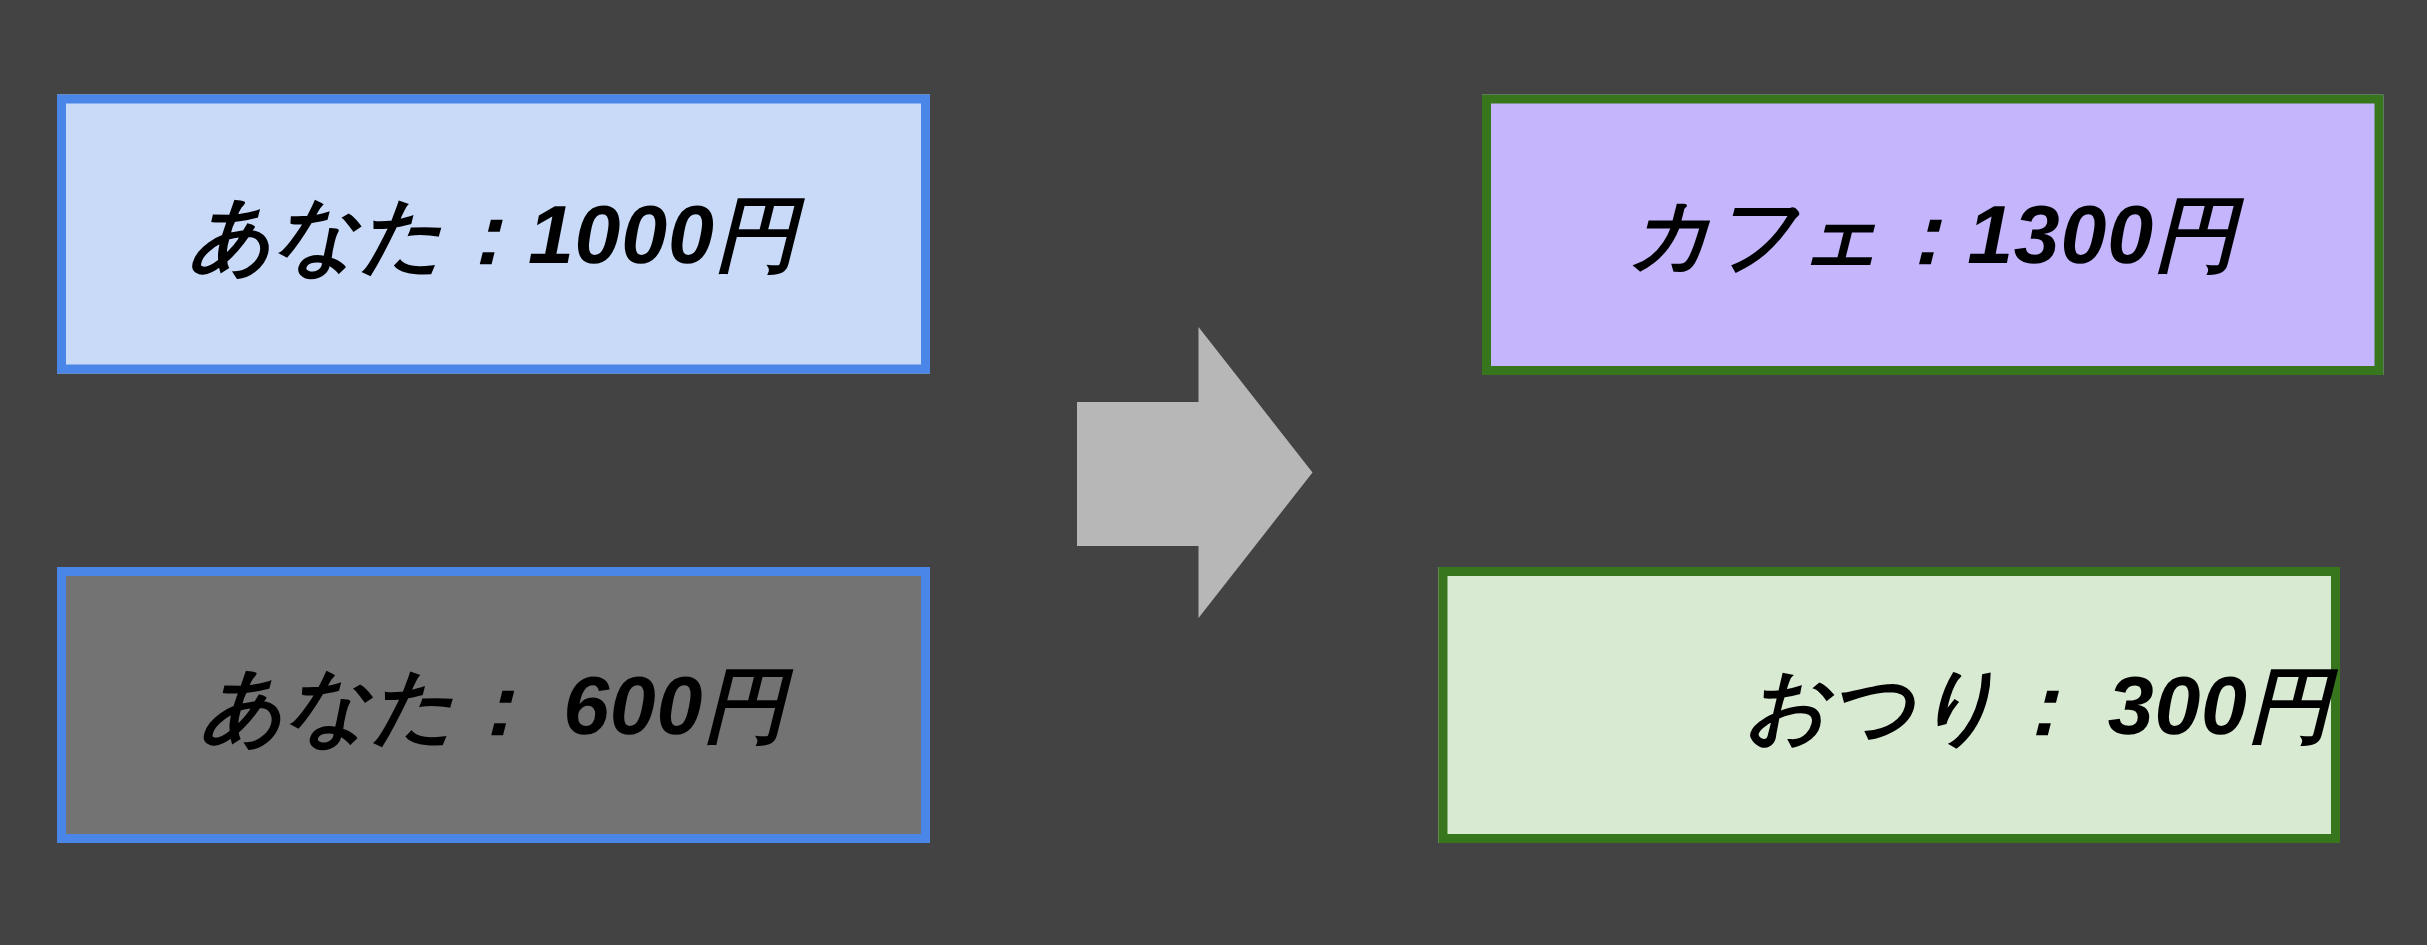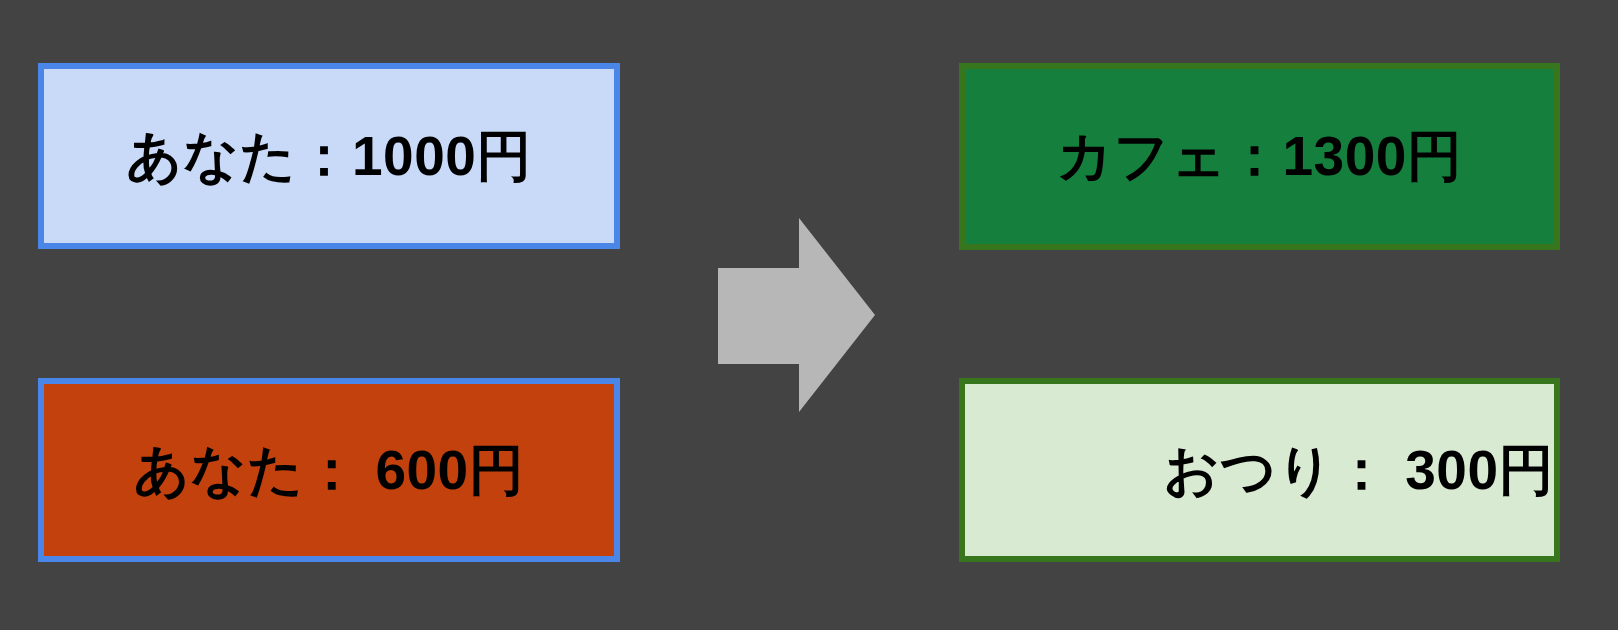--- a/index.html
+++ b/index.html
@@ -10,20 +10,21 @@
     width: 1618px;
     height: 630px;
     background: #434343;
     font-family: "Liberation Sans", "DejaVu Sans", sans-serif;
     overflow: hidden;
   }
   #stage {
     position: relative;
     width: 1618px;
     height: 456px;
+    font-style: italic;
   }
   .card {
     position: absolute;
     box-sizing: border-box;
     display: flex;
     align-items: center;
     justify-content: center;
     border-style: solid;
     border-width: 6px;
   }
@@ -75,31 +76,31 @@
 </style>
 </head>
 <body>
 
 <div id="stage">
 
   <div class="card card-you-paid" style="border-color:#4a86e8; background:#c9daf8;">
     <span class="label">あなた：1000円</span>
   </div>
 
-  <div class="card card-you-change" style="border-color:#4a86e8; background:#c2410c;">
+  <div class="card card-you-change" style="border-color:#4a86e8; background:#737373;">
     <span class="label">あなた： 600円</span>
   </div>
 
   <div class="arrow-wrap">
     <svg viewBox="0 0 160 202" xmlns="http://www.w3.org/2000/svg" aria-hidden="true">
       <polygon points="0,54 81,54 81,4 157,101 81,198 81,150 0,150" fill="#b7b7b7"></polygon>
     </svg>
   </div>
 
-  <div class="card card-cafe-total" style="border-color:#38761d; background:#15803d;">
+  <div class="card card-cafe-total" style="border-color:#38761d; background:#c4b5fd;margin-left:29px;">
     <span class="label">カフェ：1300円</span>
   </div>
 
   <div class="card card-cafe-change" style="border-color:#38761d; background:#d9ead3;">
     <span class="label">おつり： 300円</span>
   </div>
 
 </div>
 
 </body></html>

